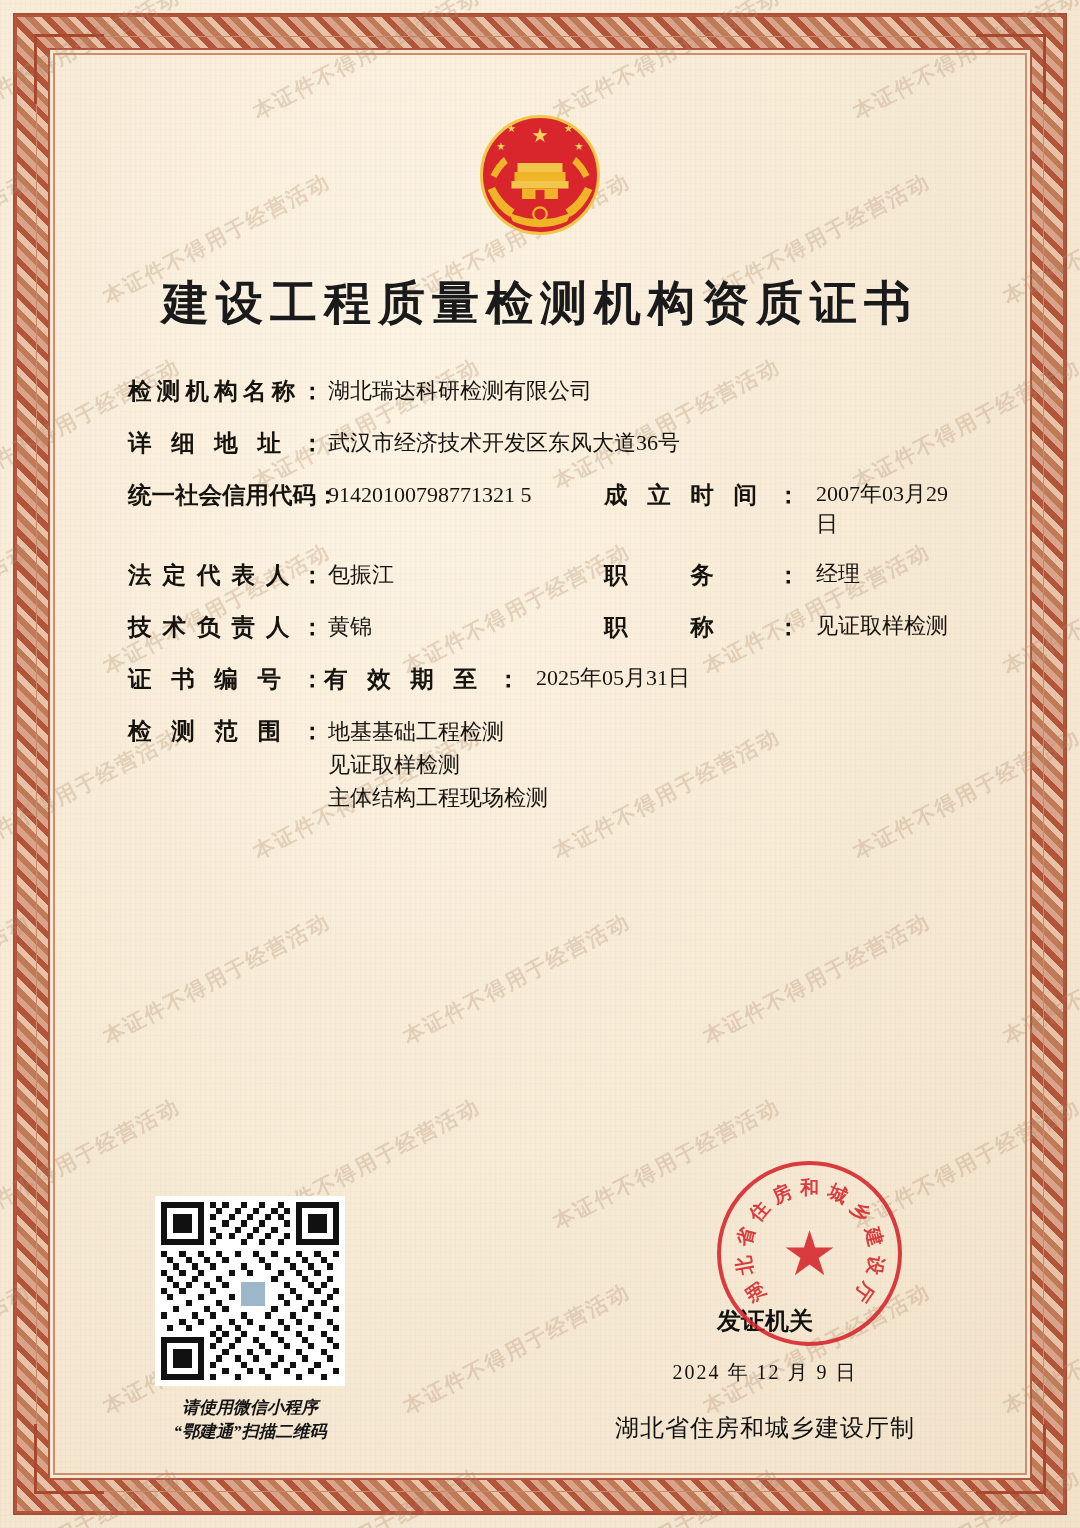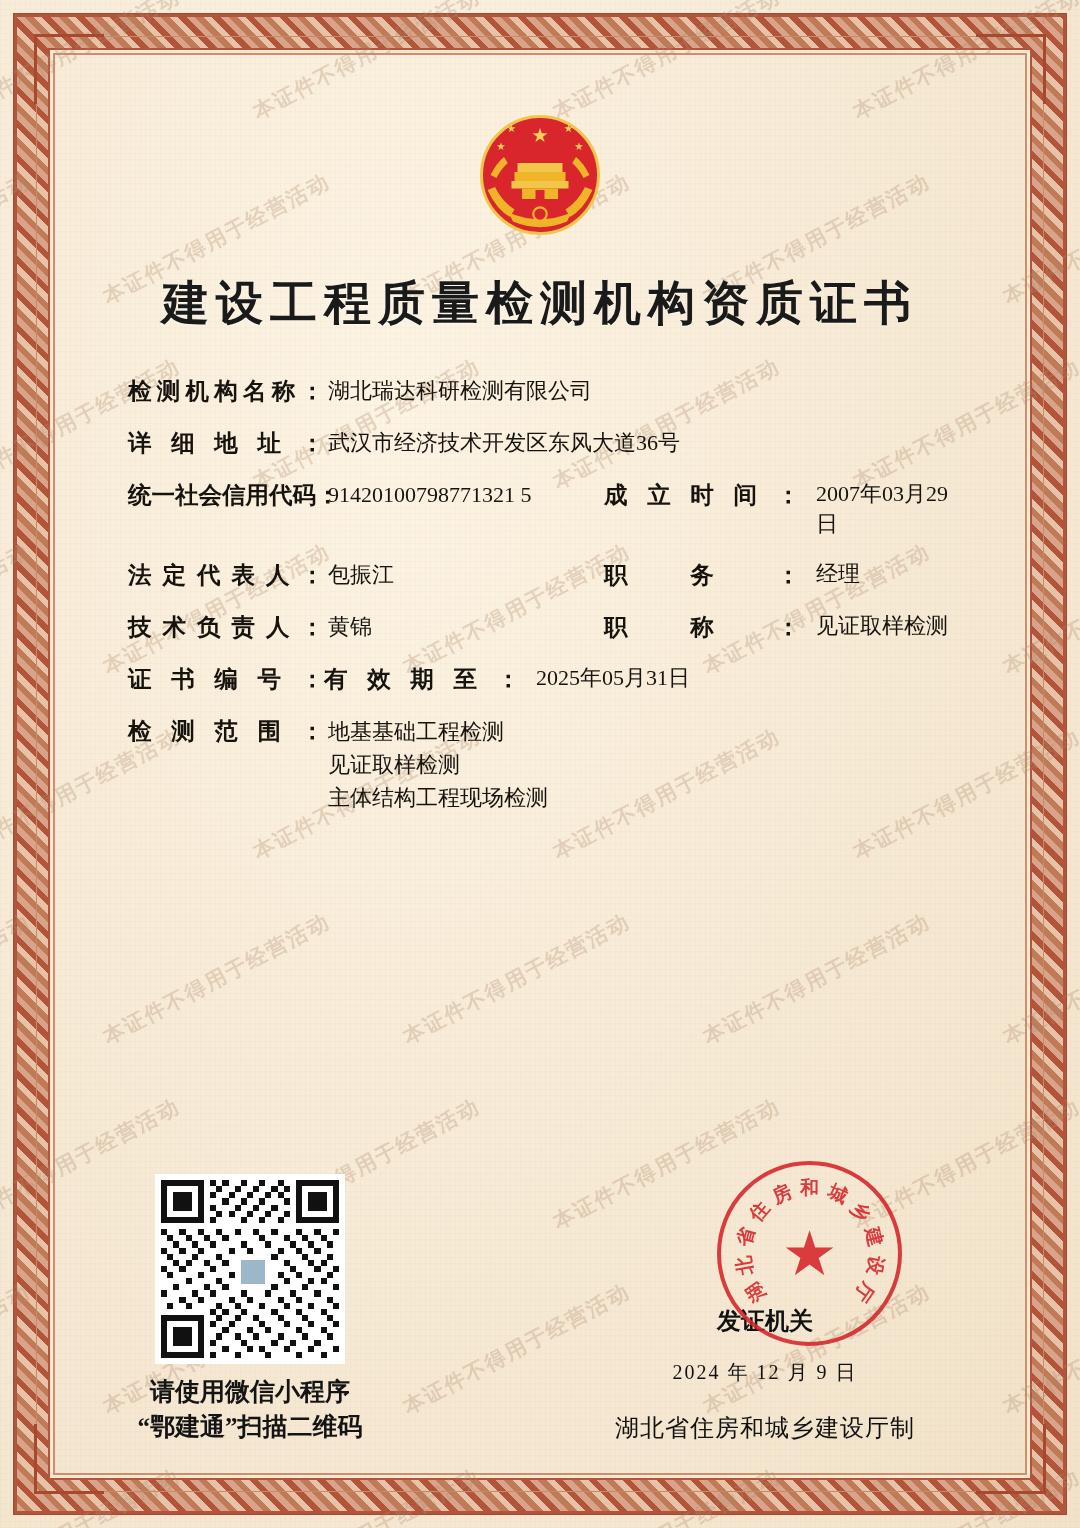--- a/index.html
+++ b/index.html
@@ -169,24 +169,25 @@
   }
   .qr {
     width:190px; height:190px;
     margin:0 auto;
     background:#fff;
     position:relative;
     padding:6px;
   }
   .qr-caption {
     margin-top:10px;
-    font-size:25px;
+    font-size:17px;
     font-weight:bold;
     color:#141414;
     line-height:1.4;
+    font-style:italic;
   }
   .issuer-block {
     position:absolute;
     right:40px; bottom:10px;
     width:430px;
     text-align:center;
   }
   .issuer-line {
     font-size:24px;
     font-weight:bold;

